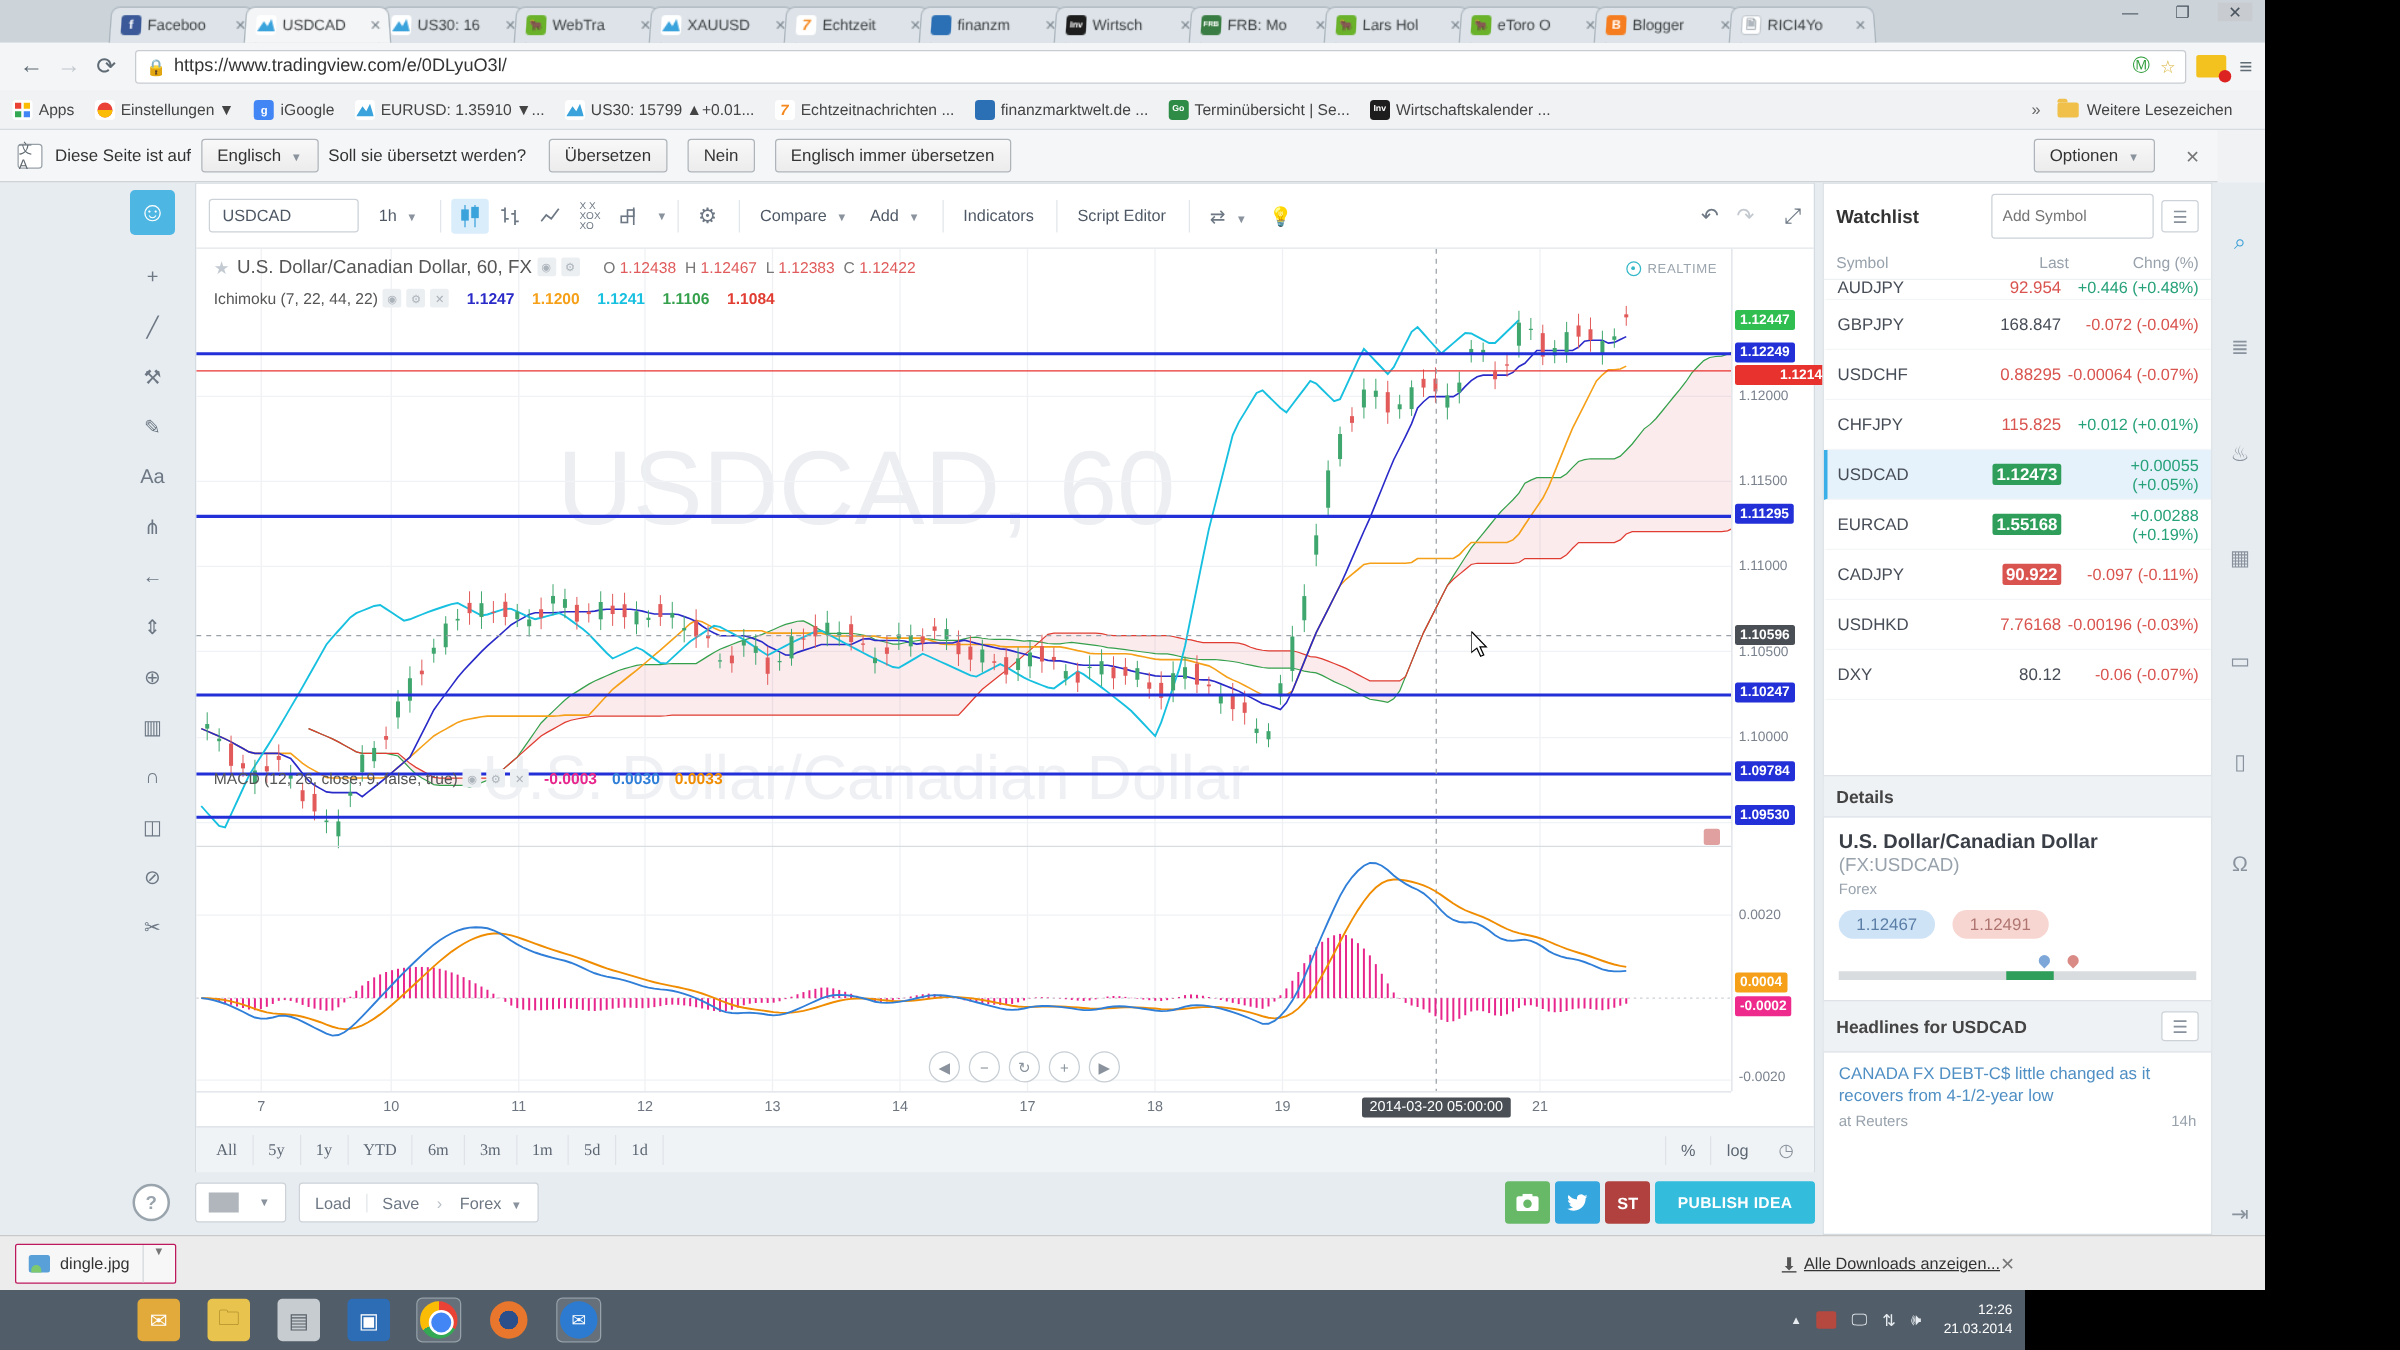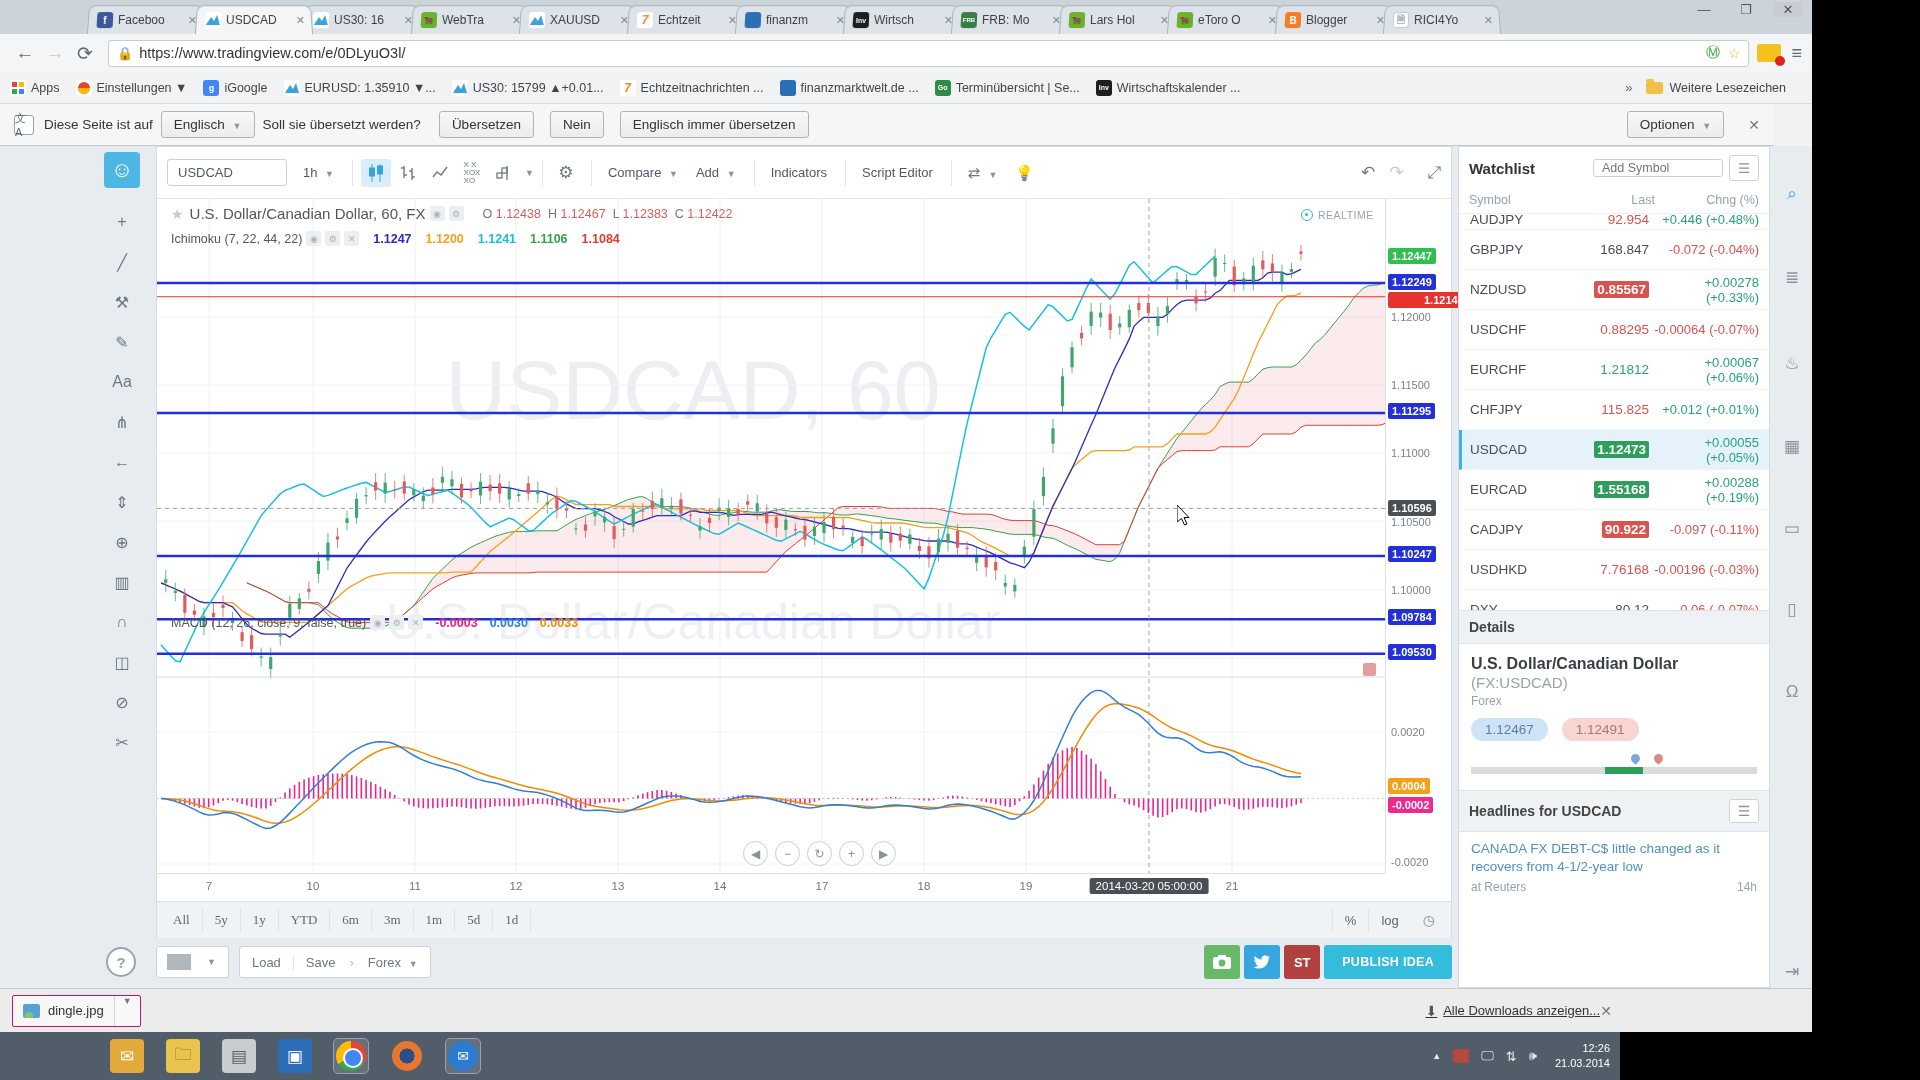--- a/index.html
+++ b/index.html
@@ -115,21 +115,21 @@
   .pub-group > span { padding:0 12px; }
   #swatch { width:16px; height:16px; background:#b0b6bc; margin-left:10px; }
   .pub-right { margin-left:auto; display:flex; gap:4px; align-items:center; }
   .sqbtn { width:36px; height:34px; border-radius:3px; display:flex; align-items:center; justify-content:center; color:#fff; }
   #publish-idea { height:34px; background:#33bcdb; color:#fff; font-weight:bold; font-size:12.5px; display:flex; align-items:center; padding:0 18px; border-radius:3px; letter-spacing:.3px; }
 
   
   #right-panel { position:absolute; left:1458px; top:0; width:312px; height:842px; background:#fff; border:1px solid #d4dbe1; font-size:13.5px; }
   #wl-header { display:flex; align-items:center; padding:8px 10px; }
   #wl-title { font-size:15px; font-weight:bold; color:#333; flex:1; }
-  #wl-add { width:130px; height:18px; border:1px solid #ccd2d8; border-radius:3px; font-size:12.5px; padding:0 8px; color:#999; font-family:"Liberation Sans",sans-serif; }
+  #wl-add { width:130px; height:36px; border:1px solid #ccd2d8; border-radius:3px; font-size:12.5px; padding:0 8px; color:#999; font-family:"Liberation Sans",sans-serif; }
   #wl-list-btn { width:30px; height:26px; border:1px solid #ccd2d8; border-radius:3px; margin-left:6px; color:#8a939d; display:flex; align-items:center; justify-content:center; }
   #wl-cols { display:flex; padding:4px 10px 6px; color:#98a2ac; font-size:12.5px; border-bottom:1px solid #eef1f3; }
   #wl-cols span:nth-child(1){ flex:1; } #wl-cols span:nth-child(2){ width:78px; text-align:right; } #wl-cols span:nth-child(3){ width:104px; text-align:right; }
   #wl-rows { height:396px; overflow:hidden; }
   .wlrow { display:flex; align-items:center; height:40px; padding:0 10px 0 8px; border-left:3px solid transparent; border-bottom:1px solid #f3f5f7; color:#474d57; }
   .wlrow.partial-top { height:16px; align-items:flex-end; overflow:hidden; padding-bottom:2px; }
   .wlrow.selected { background:#e6f2fb; border-left-color:#3bb0e8; }
   .wlrow .sym { flex:1; }
   .wlrow .last { width:82px; text-align:right; }
   .wlrow .chg { width:110px; text-align:right; font-size:13px; }
@@ -1113,33 +1113,23 @@
               <span class="sym">AUDJPY</span>
               <span class="last t-red">92.954</span>
               <span class="chg t-up">+0.446 (+0.48%)</span>
             </div>
             <div class="wlrow">
               <span class="sym">GBPJPY</span>
               <span class="last t-plain">168.847</span>
               <span class="chg t-down">-0.072 (-0.04%)</span>
             </div>
             <div class="wlrow">
-              <span class="sym">NZDUSD</span>
-              <span class="last"><span class="lb lb-red">0.85567</span></span>
-              <span class="chg t-up">+0.00278 (+0.33%)</span>
-            </div>
-            <div class="wlrow">
               <span class="sym">USDCHF</span>
               <span class="last t-red">0.88295</span>
               <span class="chg t-down">-0.00064 (-0.07%)</span>
-            </div>
-            <div class="wlrow">
-              <span class="sym">EURCHF</span>
-              <span class="last t-green">1.21812</span>
-              <span class="chg t-up">+0.00067 (+0.06%)</span>
             </div>
             <div class="wlrow">
               <span class="sym">CHFJPY</span>
               <span class="last t-red">115.825</span>
               <span class="chg t-up">+0.012 (+0.01%)</span>
             </div>
             <div class="wlrow selected">
               <span class="sym">USDCAD</span>
               <span class="last"><span class="lb lb-green">1.12473</span></span>
               <span class="chg t-up">+0.00055 (+0.05%)</span>

